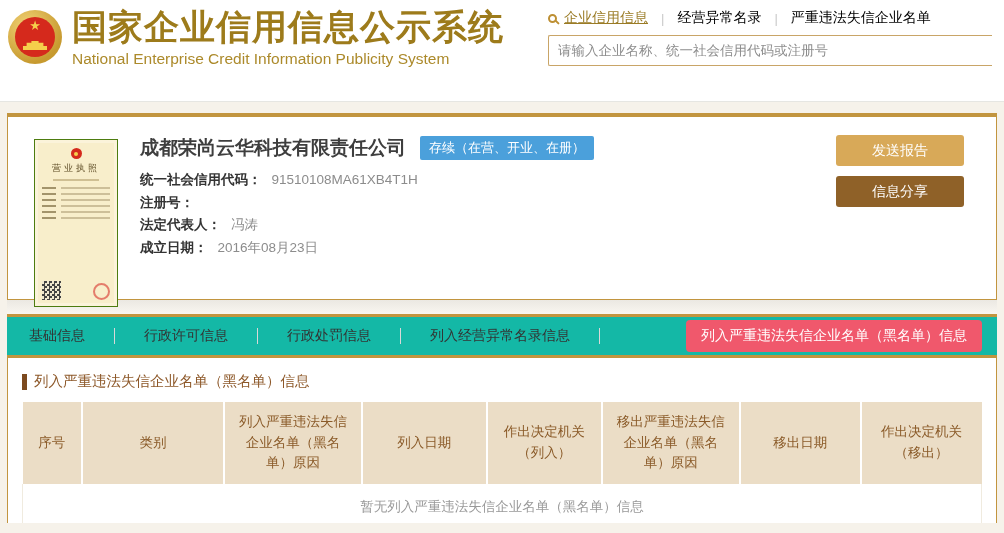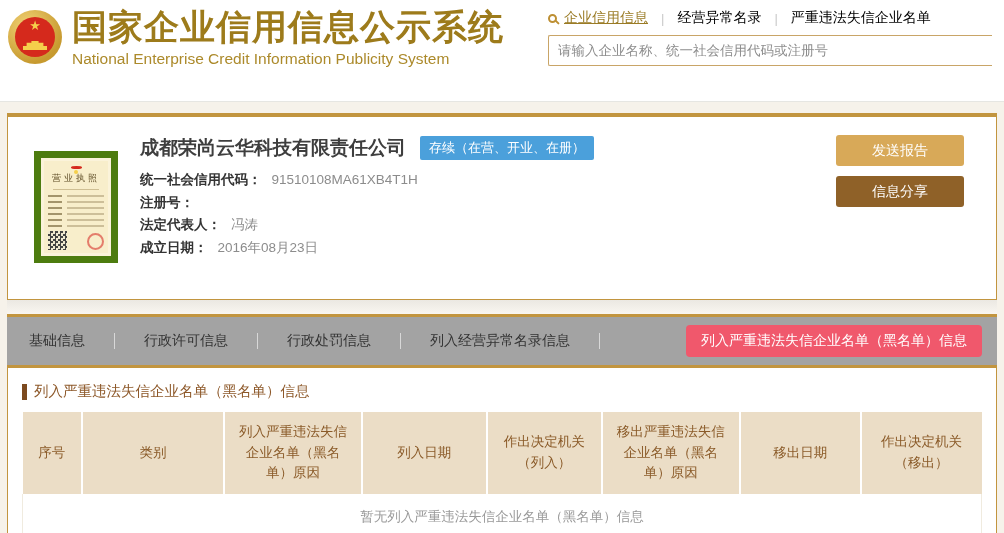--- a/index.html
+++ b/index.html
@@ -31,21 +31,21 @@
   .search-input { flex:1; border:1px solid #c9a567; border-right:none; padding:0 9px; font-size:13.5px; color:#333; outline:none; border-radius:2px 0 0 2px; background:#fff; }
   .search-input::placeholder { color:#8d8d8d; }
   .search-btn { width:34px; background:#f25355; border:none; cursor:pointer; border-radius:0 3px 3px 0; position:relative; }
   .search-btn .mag2 { position:absolute; left:9px; top:7px; width:10px; height:10px; border:2.5px solid #fff; border-radius:50%; }
   .search-btn .mag2::after { content:""; position:absolute; width:6px; height:3px; background:#fff; right:-5px; bottom:-3px; transform:rotate(45deg); border-radius:1px; }
 
   
   .page-pad { padding:11px 7px 0; }
   .company-card { background:#fff; border:1px solid #c2953f; border-top:4px solid #c2953f; height:187px; display:flex; padding:18px 32px 14px 26px; }
 
-  .license { width:84px; height:112px; background:#f8eecb; border:7px solid #4d7c0f; box-shadow:inset 0 0 0 3px #fbf3da; padding:8px 7px 6px; display:flex; flex-direction:column; margin-top:16px; flex:0 0 auto; }
+  .license { width:84px; height:168px; background:#f8eecb; border:1px solid #4d7c0f; box-shadow:inset 0 0 0 3px #fbf3da; padding:8px 7px 6px; display:flex; flex-direction:column; margin-top:4px; flex:0 0 auto; }
   .lic-emblem { width:11px; height:11px; border-radius:50%; background:#d5291c; margin:0 auto 3px; position:relative; }
   .lic-emblem::after { content:""; position:absolute; left:3.5px; top:3.5px; width:4px; height:4px; background:#f5cf4b; border-radius:50%; }
   .lic-title { font-size:9px; color:#5f4d26; letter-spacing:3px; text-align:center; white-space:nowrap; }
   .lic-sub { width:46px; height:2px; background:#cfbf93; margin:4px auto 6px; }
   .lic-row { display:flex; align-items:center; margin-bottom:4px; }
   .lic-row .k { width:14px; height:2px; background:#a3946b; margin-right:5px; flex:0 0 auto; }
   .lic-row .v { height:2px; background:#cdbf99; flex:1; }
   .lic-bottom { margin-top:auto; display:flex; justify-content:space-between; align-items:flex-end; }
   .lic-qr { width:19px; height:19px; background:repeating-conic-gradient(#444 0% 25%, #efe8d0 0% 50%) 0 0/5px 5px; }
   .lic-seal { width:17px; height:17px; border:2px solid #e0685a; border-radius:50%; opacity:.85; }
@@ -61,21 +61,21 @@
 
   .action-col { width:128px; flex:0 0 auto; margin-left:10px; }
   .act-btn { display:block; width:128px; height:31px; border:none; border-radius:3px; color:#fff; font-size:14px; margin-bottom:10px; cursor:pointer; font-family:inherit; }
   .act-btn.b1 { background:#d8a958; }
   .act-btn.b2 { background:#8f6128; }
   .act-btn.b3 { background:#6b4c1d; }
 
   .card-gap { height:14px; margin:0 7px; background:linear-gradient(180deg,#ebe8e2,#f9f6f0); }
 
   
-  .tabs-bar { margin:0 7px; background:#a3a3a3; border-top:3px solid #c2953f; border-bottom:3px solid #c2953f; height:54px; display:flex; align-items:center; padding:0 15px 0 22px; }
+  .tabs-bar { margin:0 7px; background:#14b8a6; border-top:3px solid #c2953f; border-bottom:3px solid #c2953f; height:44px; display:flex; align-items:center; padding:0 15px 0 22px; }
   .tab { font-size:14px; color:#333; cursor:pointer; white-space:nowrap; }
   .tab-sep { width:1px; height:16px; background:#d8d8d8; margin:0 29px; flex:0 0 auto; }
   .tab.active { margin-left:auto; background:#f0586c; color:#fff; padding:7px 15px; border-radius:4px; }
 
   
   .content-card { margin:0 7px; background:#fff; border-left:1px solid #c2953f; border-right:1px solid #c2953f; height:165px; padding:14px 14px 0; overflow:hidden; }
   .section-title { display:flex; align-items:center; margin-bottom:11px; }
   .title-marker { width:5px; height:16px; background:#7c4a1f; margin-right:7px; }
   .section-title-text { font-size:14.5px; color:#8d5829; }
 

